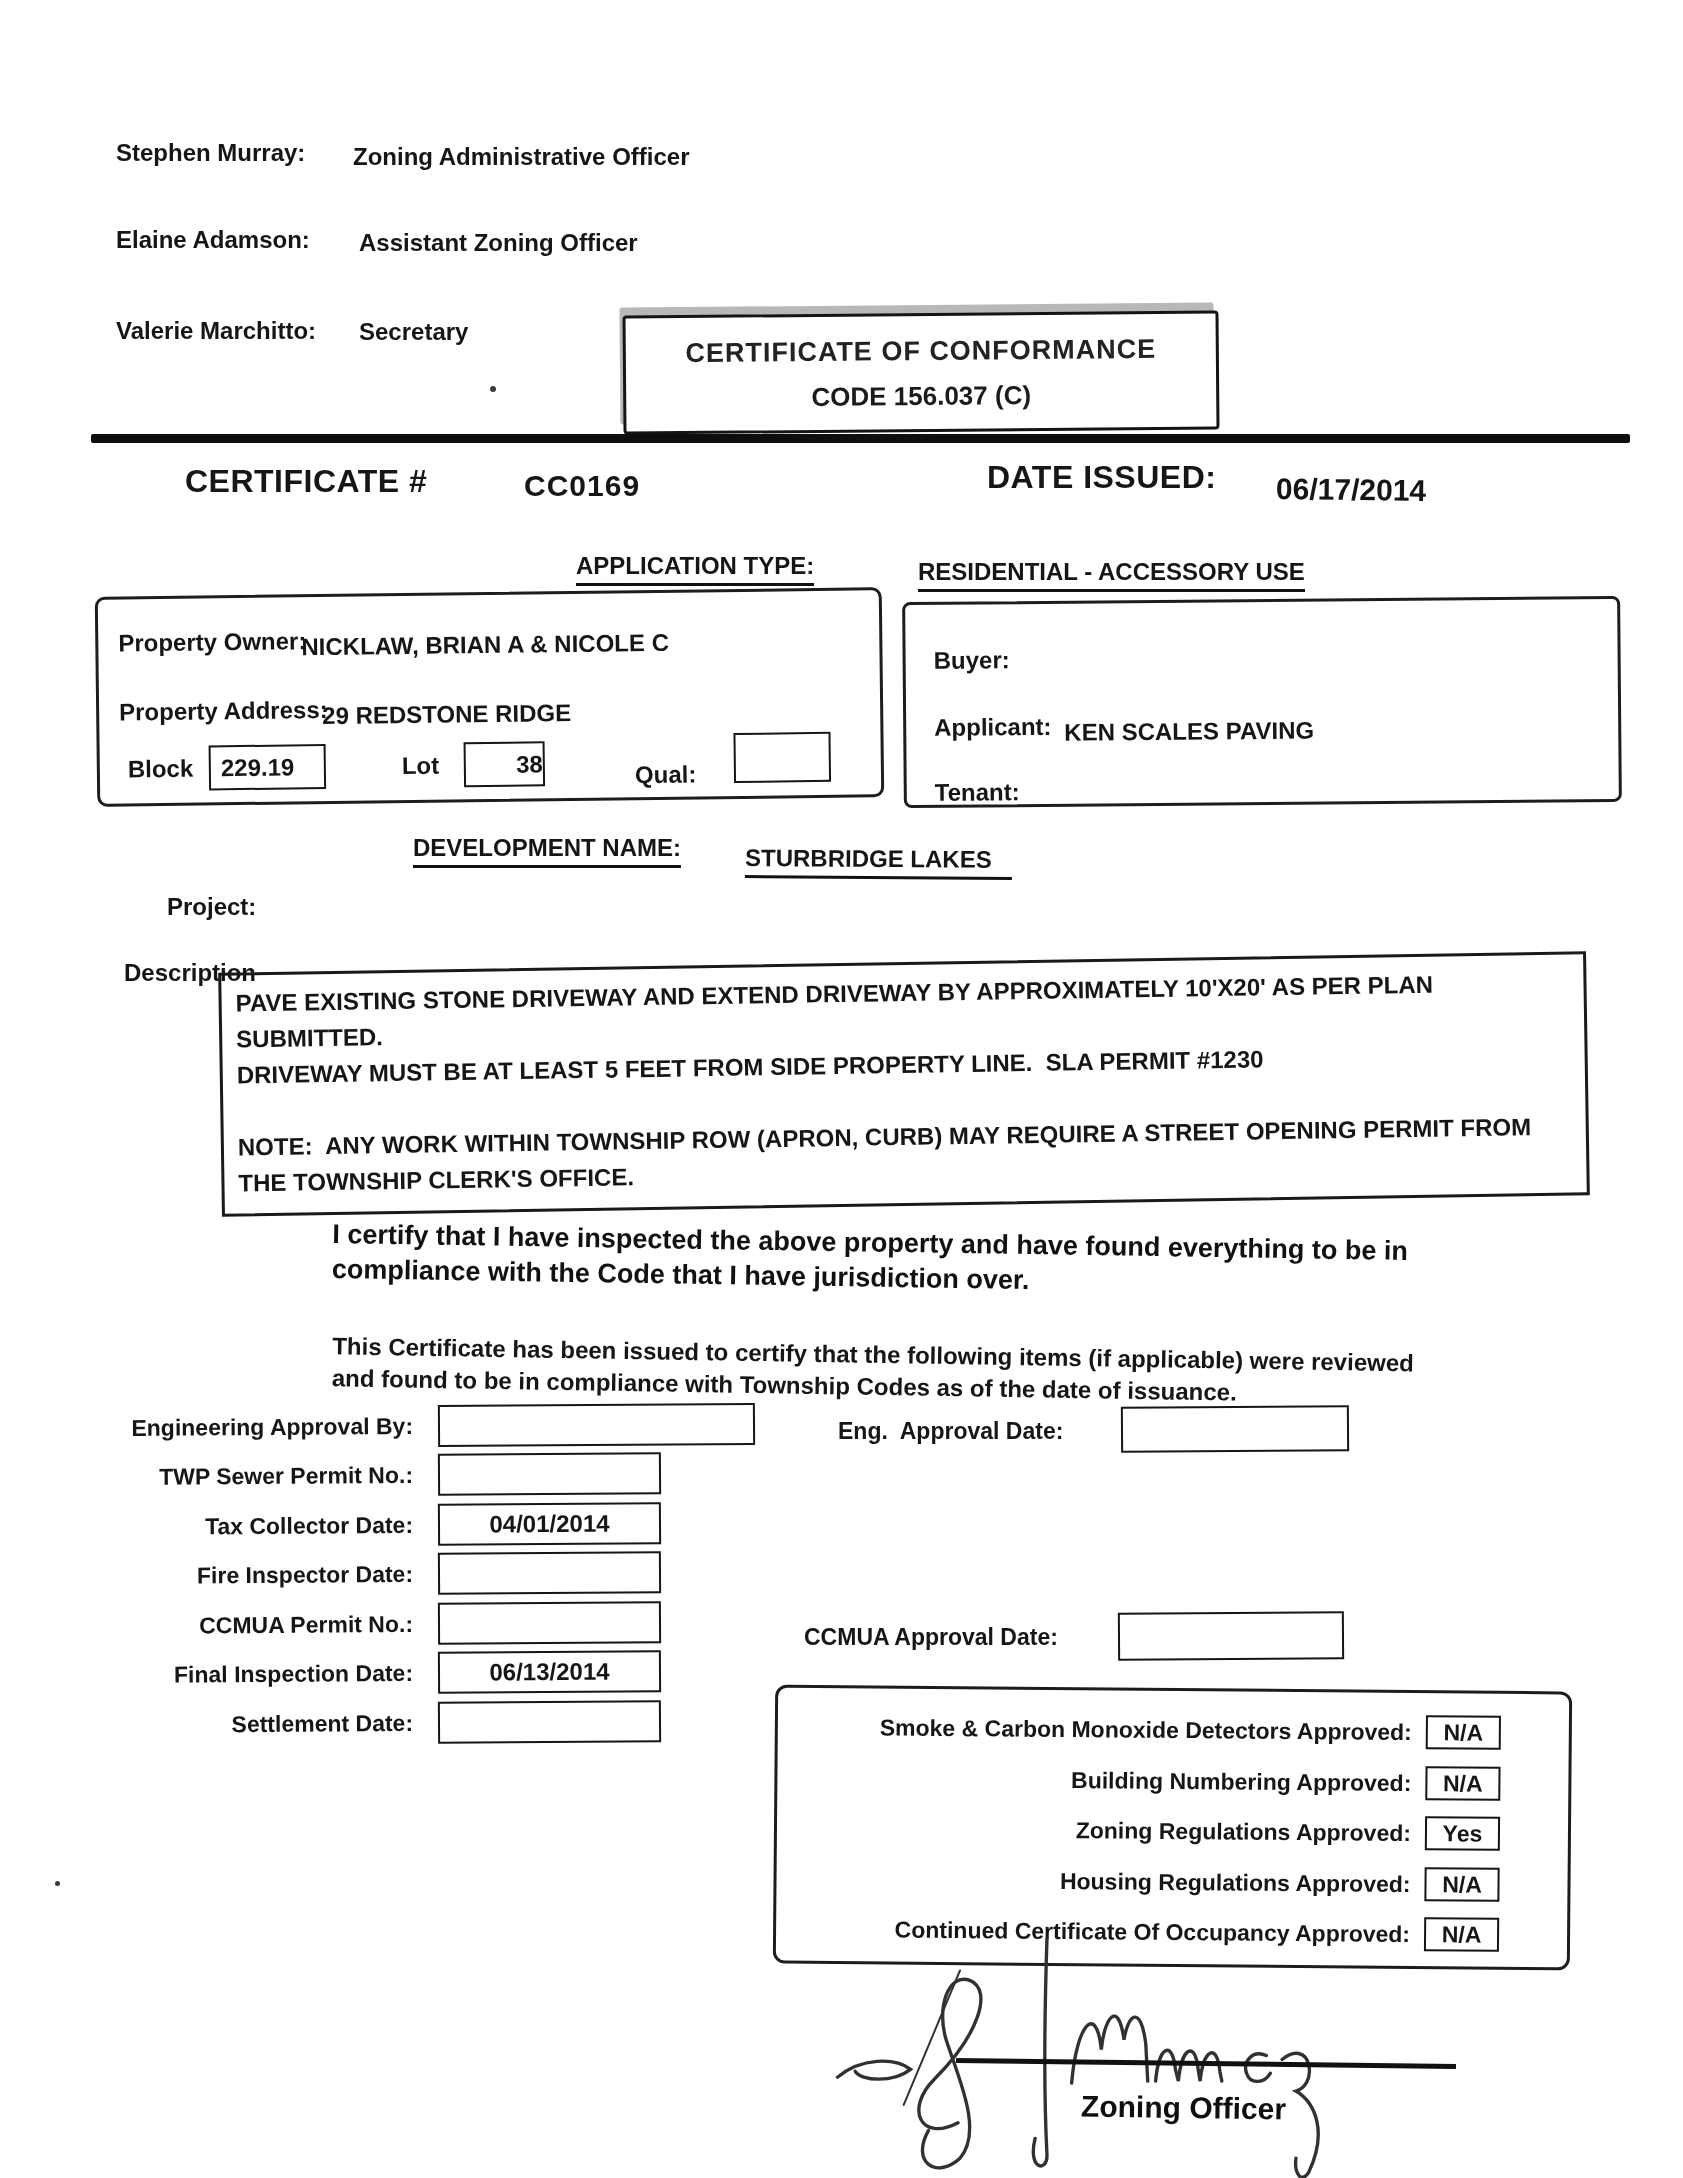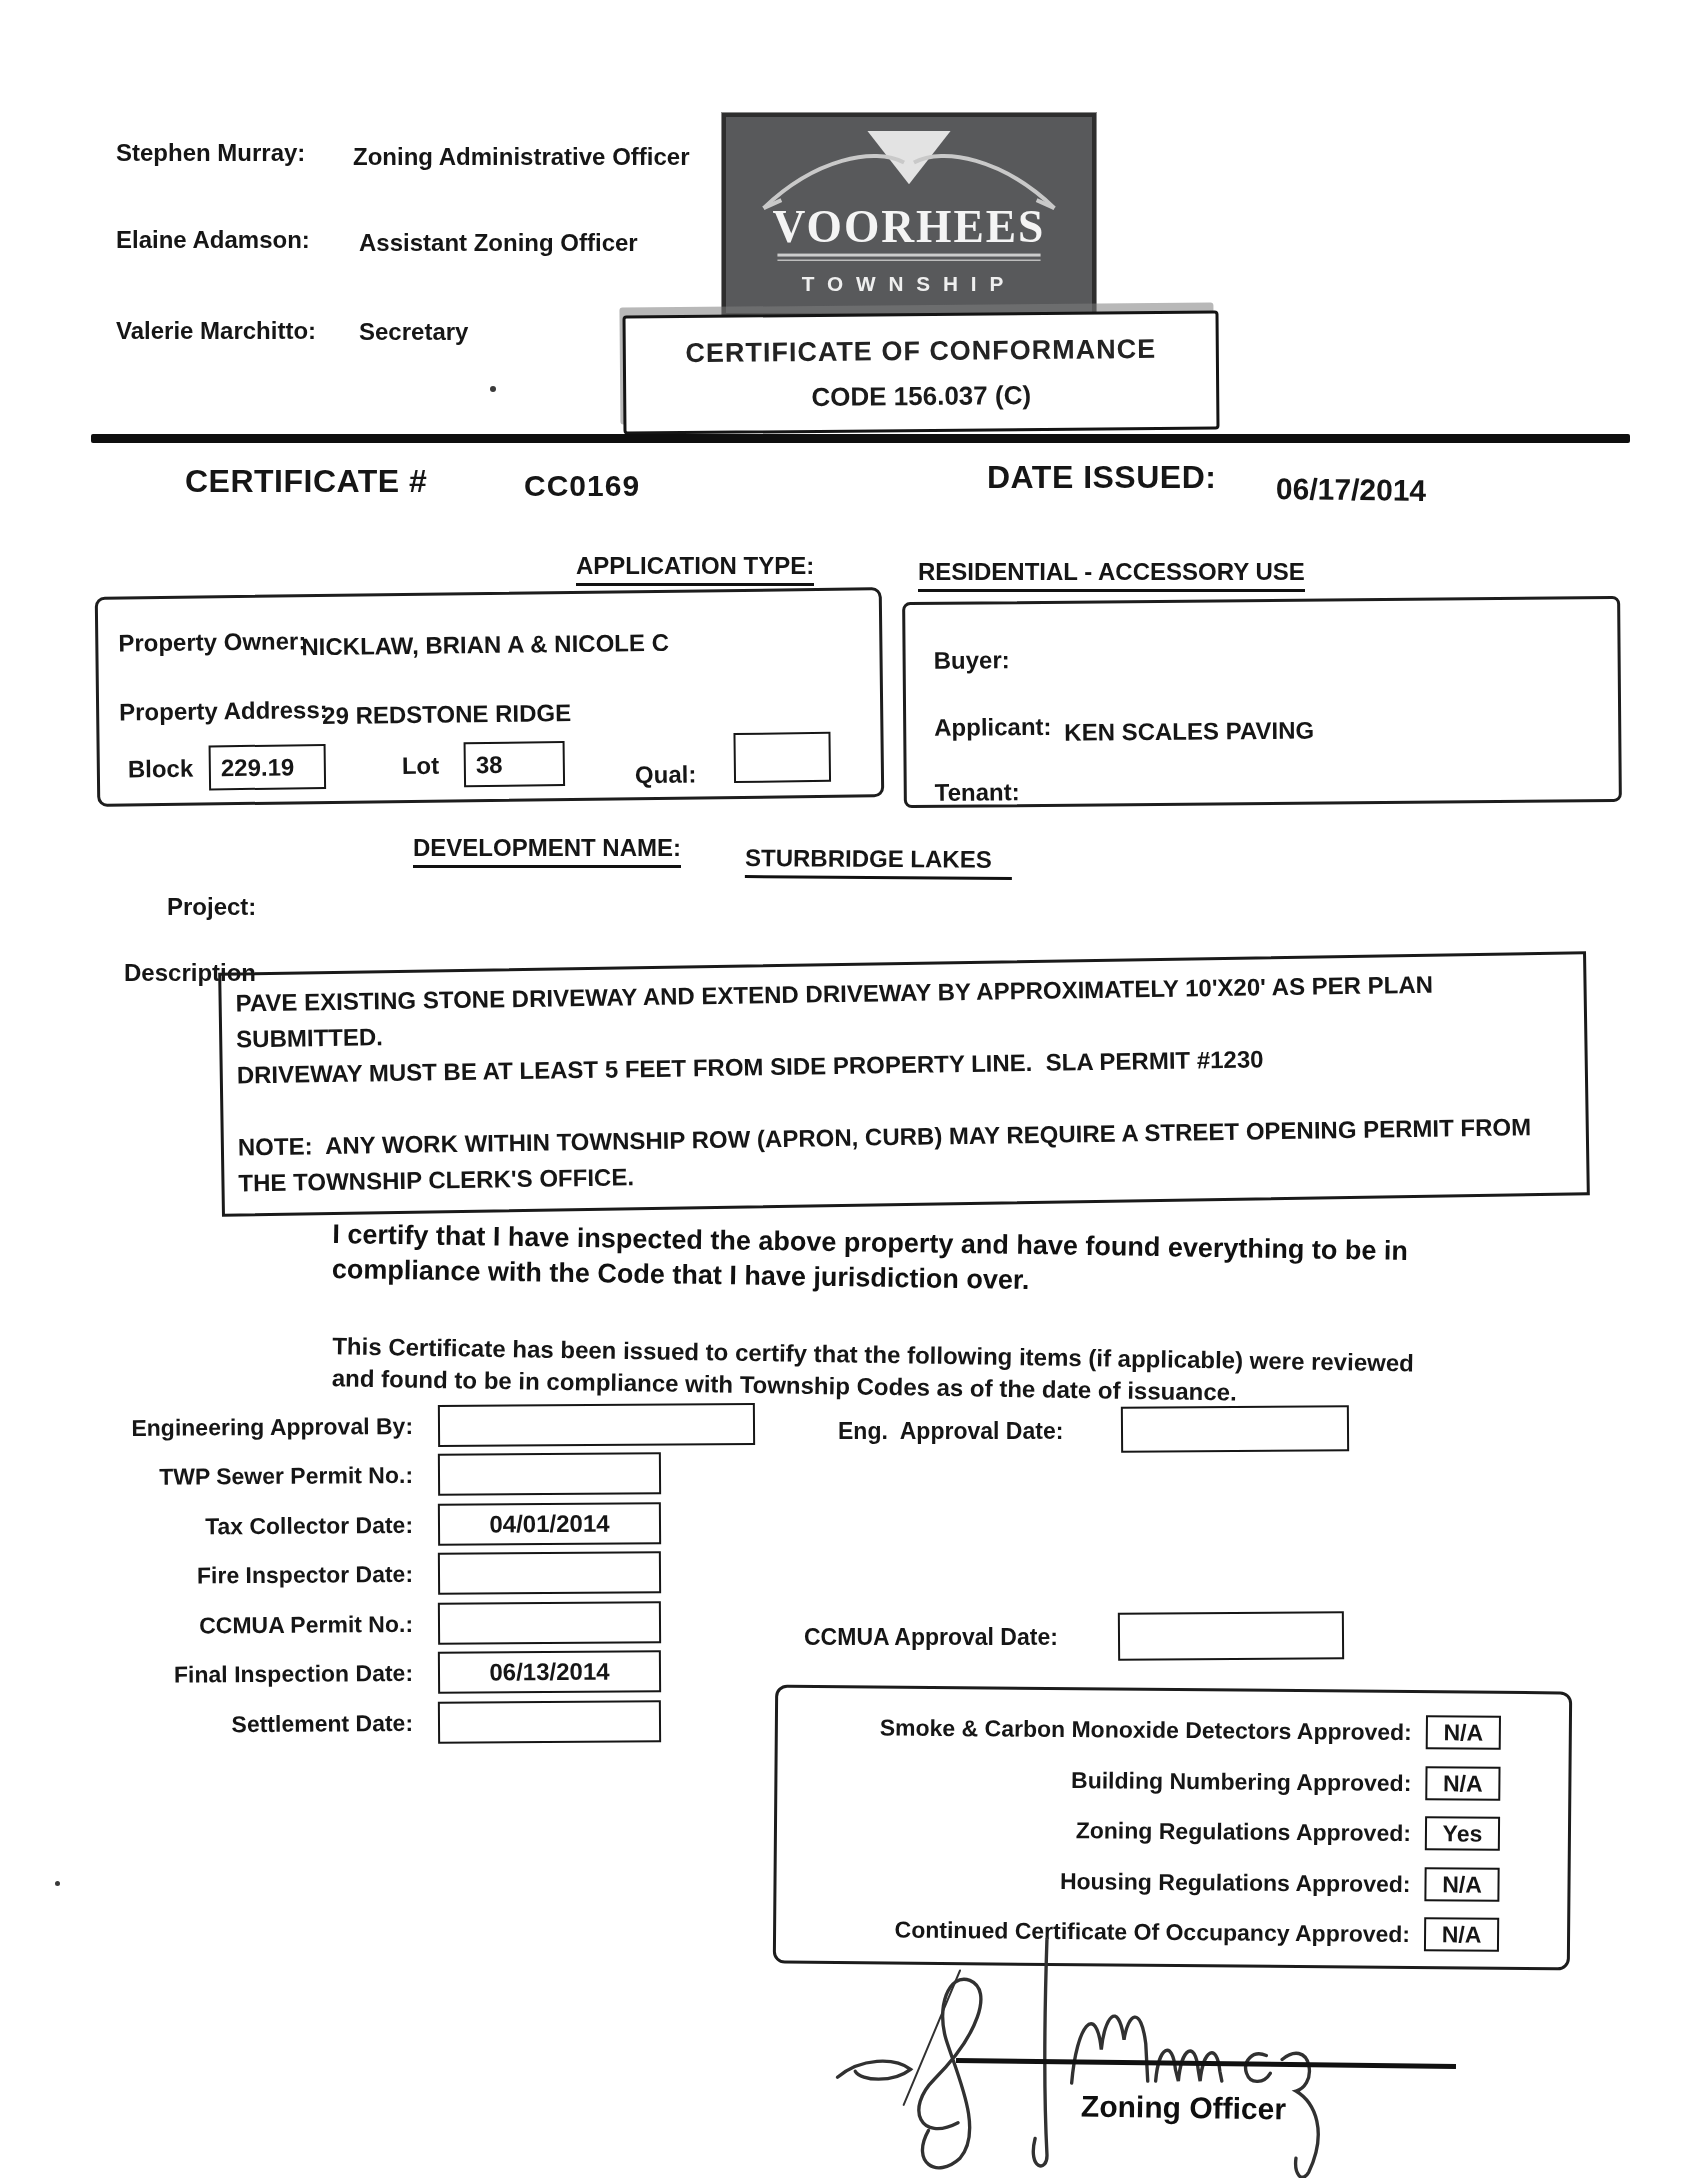--- a/index.html
+++ b/index.html
@@ -91,32 +91,20 @@
   </div>
   <div class="abs" style="left:99px; top:226px;">
     <span class="staff-name abs" style="left:0; top:0; width:238px;">Elaine Adamson:</span>
     <span class="staff-title abs" style="left:243px; top:3px; width:475px;">Assistant Zoning Officer</span>
   </div>
   <div class="abs" style="left:99px; top:317px;">
     <span class="staff-name abs" style="left:0; top:0; width:238px; font-size:24px;">Valerie Marchitto:</span>
     <span class="staff-title abs" style="left:243px; top:1px; width:475px;">Secretary</span>
   </div>
 
-  <div class="abs logo-box">
-    <svg width="366" height="196" viewBox="0 0 370 198">
-      <polygon points="143,14 227,14 185,68" fill="#e3e3e3"></polygon>
-      <path d="M38,92 C90,42 150,30 180,46" stroke="#c9c9c9" stroke-width="4" fill="none"></path>
-      <path d="M332,92 C280,42 220,30 190,46" stroke="#c9c9c9" stroke-width="4" fill="none"></path>
-      <path d="M38,92 L56,84 M332,92 L314,84" stroke="#c9c9c9" stroke-width="4" fill="none"></path>
-      <text x="185" y="126" text-anchor="middle" font-family="Liberation Serif, serif" font-weight="bold" font-size="46" letter-spacing="2" fill="#f4f4f4">VOORHEES</text>
-      <rect x="52" y="138" width="266" height="3" fill="#cdcdcd"></rect>
-      <rect x="52" y="144" width="266" height="1.5" fill="#bdbdbd"></rect>
-      <text x="185" y="176" text-anchor="middle" font-family="Liberation Sans, sans-serif" font-weight="bold" font-size="21" letter-spacing="13" fill="#efefef">TOWNSHIP</text>
-    </svg>
-  </div>
 
 
   <div class="abs title-box">
     <div class="l1">CERTIFICATE OF CONFORMANCE</div>
     <div class="l2">CODE 156.037 (C)</div>
   </div>
 
   <div class="abs thick-rule"></div>
   <div class="abs scan-dot" style="left:473px; top:386px;"></div>
 
@@ -130,21 +118,21 @@
 
   <div class="abs framed" style="left:79px; top:592px; width:787px; height:210px; transform:rotate(-0.7deg);">
     <span class="abs lbl" style="left:20px;  top:30px;">Property Owner:</span>
     <span class="abs val" style="left:203px; top:36px;">NICKLAW, BRIAN A &amp; NICOLE C</span>
     <span class="abs lbl" style="left:20px;  top:99px;">Property Address:</span>
     <span class="abs val" style="left:223px; top:105px;">29 REDSTONE RIDGE</span>
 
     <span class="abs lbl" style="left:28px;  top:156px;">Block</span>
     <div class="abs mini-input" style="left:109px; top:147px; width:117px; height:45px; padding:7px 0 0 10px;">229.19</div>
     <span class="abs lbl" style="left:302px; top:156px;">Lot</span>
-    <div class="abs mini-input" style="left:364px; top:147px; width:101px; height:45px; padding:7px 8px 0 10px;">38</div>
+    <div class="abs mini-input" style="left:364px; top:147px; width:81px; height:45px; padding:7px 0 0 10px;text-align:right;">38</div>
     <span class="abs lbl" style="left:535px; top:168px;">Qual:</span>
     <div class="abs mini-input" style="left:634px; top:141px; width:97px; height:50px;"></div>
   </div>
 
   <div class="abs framed" style="left:886px; top:599px; width:718px; height:206px; border-radius:8px; transform:rotate(-0.5deg);">
     <span class="abs lbl" style="left:28px; top:42px;">Buyer:</span>
     <span class="abs val" style="left:158px; top:46px;"></span>
     <span class="abs lbl" style="left:28px; top:109px;">Applicant:</span>
     <span class="abs val" style="left:158px; top:115px;">KEN SCALES PAVING</span>
     <span class="abs lbl" style="left:28px; top:174px;">Tenant:</span>

